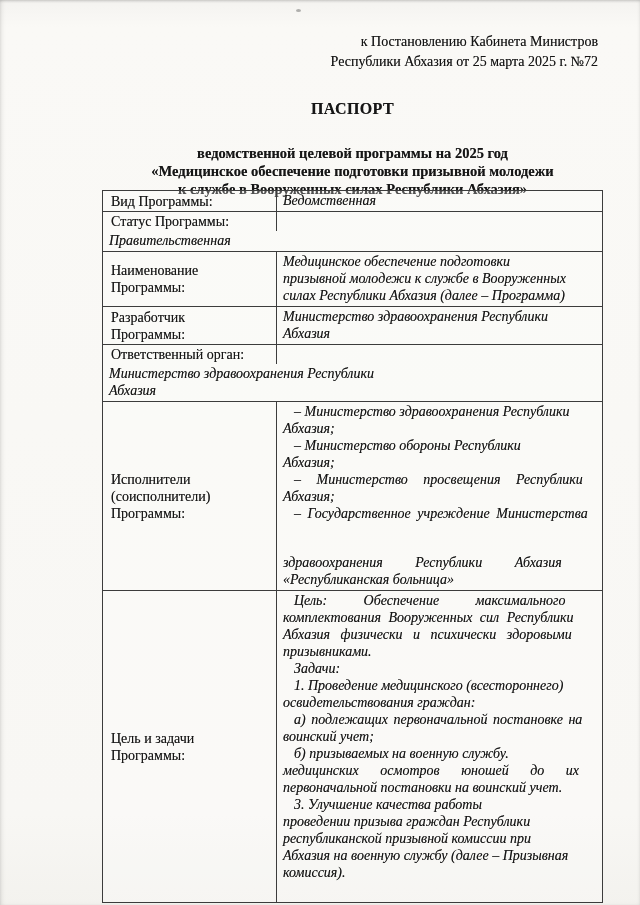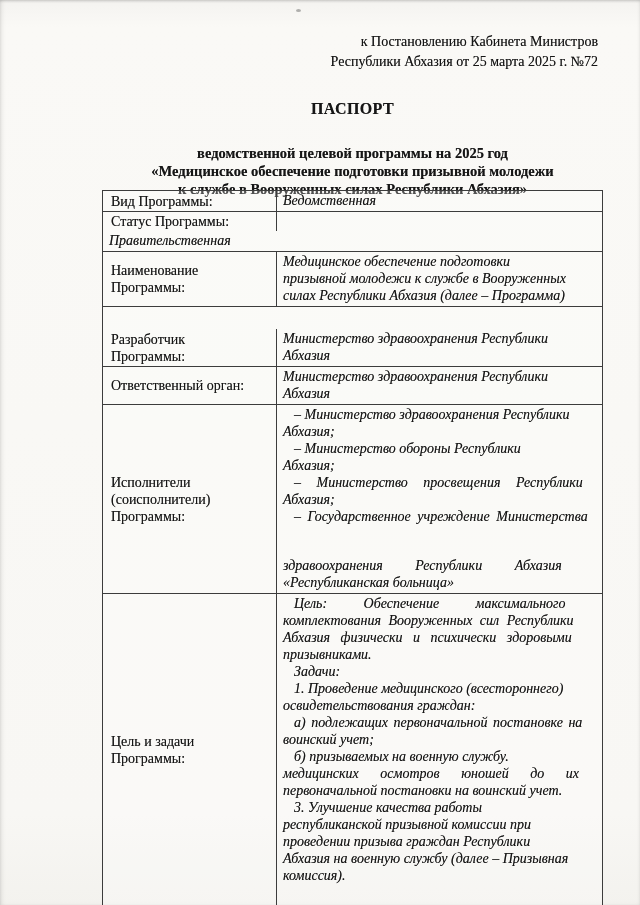--- a/index.html
+++ b/index.html
@@ -64,22 +64,22 @@
     font-size:14px;line-height:17px;
     overflow:hidden;
   }
   .value-cell .line{white-space:pre;font-style:italic;}
   .value-cell .line.ind{padding-left:11px;}
 
   
   .table-row:nth-child(1){min-height:19px;}
   .table-row:nth-child(2){min-height:19px;flex-direction:column;}
   .table-row:nth-child(3){min-height:53px;}
-  .table-row:nth-child(4){min-height:31px;margin-top:22px;}
-  .table-row:nth-child(5){min-height:36px;}
+  .table-row:nth-child(4){min-height:31px;}
+  .table-row:nth-child(5){min-height:36px;flex-direction:column;}
   .table-row:nth-child(6){min-height:159px;}
   .table-row:nth-child(7){min-height:311px;}
 </style>
 </head>
 <body>
 
 <div class="page">
 
   <div class="speck"></div>
 
@@ -158,21 +158,21 @@
           <div class="line">призывниками.</div>
           <div class="line ind">Задачи:</div>
           <div class="line ind">1. Проведение медицинского (всестороннего)</div>
           <div class="line">освидетельствования граждан:</div>
           <div class="line ind" style="word-spacing: 2px;">а) подлежащих первоначальной постановке на</div>
           <div class="line">воинский учет;</div>
           <div class="line ind">б) призываемых на военную службу.</div>
           <div class="line" style="word-spacing: 18px;">медицинских осмотров юношей до их</div>
           <div class="line">первоначальной постановки на воинский учет.</div>
           <div class="line ind">3. Улучшение качества работы</div>
+          <div class="line">проведении призыва граждан Республики</div>
           <div class="line">республиканской призывной комиссии при</div>
-          <div class="line">проведении призыва граждан Республики</div>
           <div class="line">Абхазия на военную службу (далее – Призывная</div>
           <div class="line">комиссия).</div>
         </div>
       </div>
     </div>
 
 </div>
 
 </body></html>

